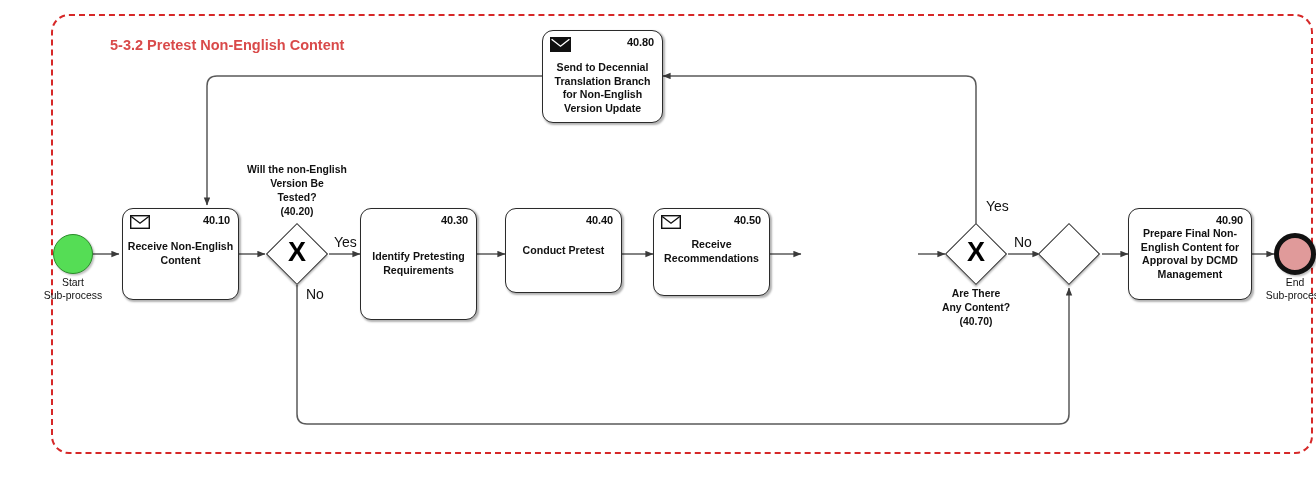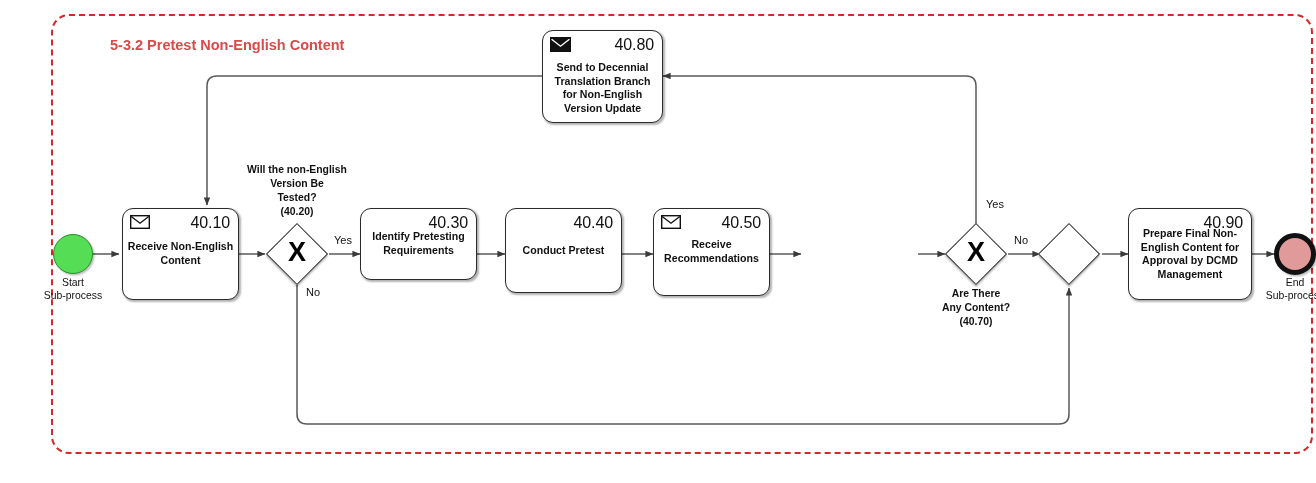--- a/index.html
+++ b/index.html
@@ -42,22 +42,22 @@
     box-sizing: border-box;
     background: #ffffff;
     border: 1.3px solid #2b2b2b;
     border-radius: 11px;
     box-shadow: 1.5px 1.5px 2px rgba(0,0,0,0.30);
   }
   .task-num {
     position: absolute;
     top: 5px;
     right: 8px;
-    font-size: 16px;
-    font-weight: normal;
+    font-size: 11px;
+    font-weight: bold;
     color: #111;
     letter-spacing: -0.1px;
   }
   .task-label {
     position: absolute;
     left: 4px;
     right: 4px;
     top: 50%;
     transform: translateY(-50%);
     text-align: center;
@@ -140,21 +140,21 @@
   #wires {
     position: absolute;
     left: 0;
     top: 0;
     width: 1316px;
     height: 483px;
     pointer-events: none;
   }
   .flow-label {
     position: absolute;
-    font-size: 11px;
+    font-size: 14px;
     color: #111;
     white-space: nowrap;
   }
 </style>
 </head>
 <body>
 
 <div id="canvas">
 
   <div id="pool-boundary"></div>
@@ -227,21 +227,21 @@
     <span class="env">
       <svg width="21" height="15" viewBox="0 0 21 15">
         <rect x="0.6" y="0.6" width="19.8" height="13.8" fill="#111111" stroke="#111" stroke-width="1.2"></rect>
         <path d="M1.6,2.2 L10.5,9.2 L19.4,2.2" fill="none" stroke="#ffffff" stroke-width="1.4"></path>
       </svg>
     </span>
     <span class="task-num">40.80</span>
     <span class="task-label">Send to Decennial Translation Branch for Non-English Version Update</span>
   </div>
 
-  <div class="task" style="left:336px; top:208px; width:117px; height:72px;">
+  <div class="task" style="left:336px; top:208px; width:117px; height:112px;">
     <span class="task-num">40.30</span>
     <span class="task-label">Identify Pretesting Requirements</span>
   </div>
 
   <div class="task" style="left:481px; top:208px; width:117px; height:85px;">
     <span class="task-num">40.40</span>
     <span class="task-label">Conduct Pretest</span>
   </div>
 
   <div class="task" style="left:629px; top:208px; width:117px; height:88px;">

